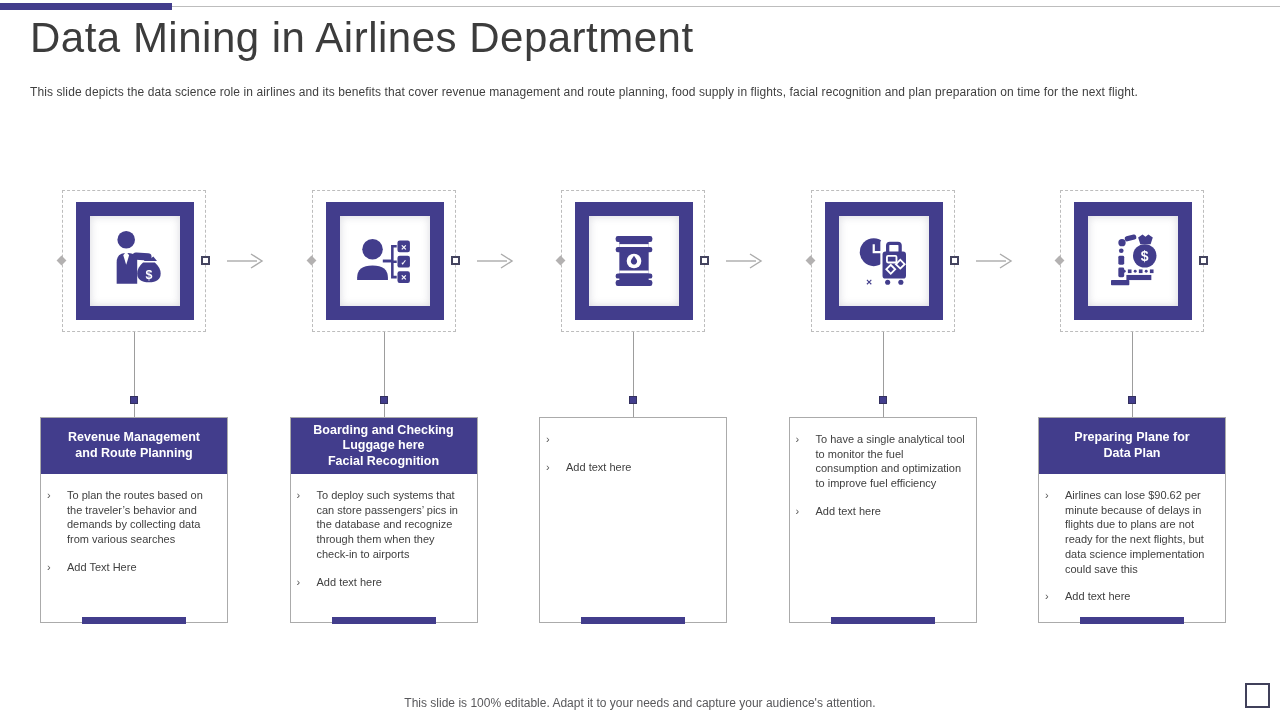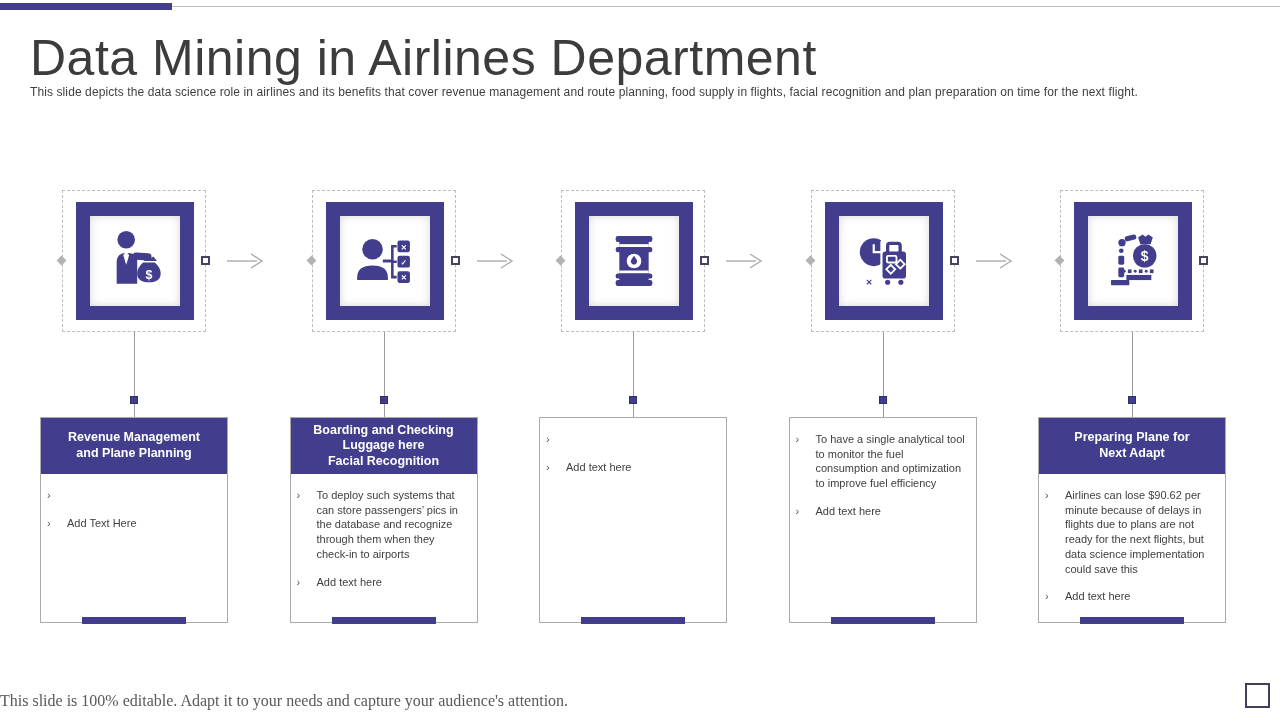--- a/index.html
+++ b/index.html
@@ -7,21 +7,21 @@
   html,body { margin:0; padding:0; }
   body {
     width:1280px; height:720px; position:relative; overflow:hidden;
     background:#ffffff; font-family:"Liberation Sans", sans-serif;
   }
   .abs { position:absolute; }
 
   
   .top-accent-bar { left:0; top:3px; width:172px; height:7px; background:var(--accent); }
   .top-rule { left:172px; top:6px; width:1108px; height:1px; background:#bdbdbd; }
-  .page-title { left:30px; top:29px; font-size:50px; color:#3c3c3c; font-weight:400; letter-spacing:.5px; white-space:nowrap; }
+  .page-title { left:30px; top:14px; font-size:42px; color:#3c3c3c; font-weight:400; letter-spacing:.5px; white-space:nowrap; }
   .page-subtitle { left:30px; top:85px; font-size:12px; color:#3f3f3f; letter-spacing:.1px; white-space:nowrap; }
 
   
   .columns-row { left:40px; top:190px; width:1188px; height:435px; display:flex; justify-content:space-between; }
   .column { position:relative; width:190px; height:435px; flex:none; }
 
   .dash-box { position:absolute; left:22px; top:0; width:144px; height:142px; border:1px dashed #bdbdbd; background:transparent; }
   .frame { position:absolute; left:36px; top:12px; width:118px; height:118px; background:var(--accent); }
   .frame-inner { position:absolute; inset:14px; background:#fff; box-shadow: inset 0 0 9px rgba(110,110,135,.28); display:flex; align-items:center; justify-content:center; }
 
@@ -36,21 +36,21 @@
   .card-header { height:56px; background:var(--accent); color:#fff; font-weight:bold; font-size:12.5px; line-height:1.25;
                  display:flex; flex-direction:column; justify-content:center; text-align:center; padding:0 4px; }
   .card-header span { display:block; }
   .card-body { padding:14px 6px 0 6px; }
   .bullet { display:flex; margin-bottom:13px; font-size:11px; line-height:1.34; color:#404040; }
   .bullet-marker { flex:none; width:12px; margin-right:8px; color:#555; text-align:left; }
   .bullet-text { flex:1; padding-right:2px; }
   .card-bar { position:absolute; left:50%; bottom:-2px; transform:translateX(-50%); width:104px; height:7px; background:var(--accent); }
 
   
-  .slide-footer { left:0; bottom:10px; width:100%; font-size:16px; color:#58585b;font-family:Liberation Serif, serif; }
+  .slide-footer { left:0; bottom:10px; width:100%; text-align:center; font-size:12px; color:#58585b; }
   .corner-square { left:1245px; top:683px; width:25px; height:25px; border:2px solid #40405a; background:#fff; }
 
   
   svg text { font-family:"Liberation Sans", sans-serif; }
   .fp { fill:var(--accent); }
   .fw { fill:#fff; }
   .sp { stroke:var(--accent); }
   .sw { stroke:#fff; }
 </style>
 </head>
@@ -82,26 +82,27 @@
     <div class="sq-handle"></div>
     <svg class="arrow" viewBox="0 0 40 22">
       <line x1="0" y1="11" x2="30" y2="11" stroke="#ababab" stroke-width="1.4"></line>
       <polyline points="24,4 35,11 24,18" fill="none" stroke="#ababab" stroke-width="1.4"></polyline>
     </svg>
     <div class="vline"></div>
     <div class="node"></div>
     <div class="card">
       <div class="card-header">
         <span>Revenue Management</span>
-        <span>and Plane Planning</span>
+        <span>and Route Planning</span>
         <span></span>
       </div>
       <div class="card-body">
         <div class="bullet">
           <span class="bullet-marker">›</span>
+          <span class="bullet-text">To plan the routes based on the traveler’s behavior and demands by collecting data from various searches</span>
         </div>
         <div class="bullet">
           <span class="bullet-marker">›</span>
           <span class="bullet-text">Add Text Here</span>
         </div>
       </div>
       <div class="card-bar"></div>
     </div>
   </div>
 
@@ -260,21 +261,21 @@
         </svg>
       </div>
     </div>
     <div class="diamond-handle"></div>
     <div class="sq-handle"></div>
     <div class="vline"></div>
     <div class="node"></div>
     <div class="card">
       <div class="card-header">
         <span>Preparing Plane for</span>
-        <span>Next Adapt</span>
+        <span>Data Plan</span>
         <span></span>
       </div>
       <div class="card-body">
         <div class="bullet">
           <span class="bullet-marker">›</span>
           <span class="bullet-text">Airlines can lose $90.62 per minute because of delays in flights due to plans are not ready for the next flights, but data science implementation could save this</span>
         </div>
         <div class="bullet">
           <span class="bullet-marker">›</span>
           <span class="bullet-text">Add text here</span>

